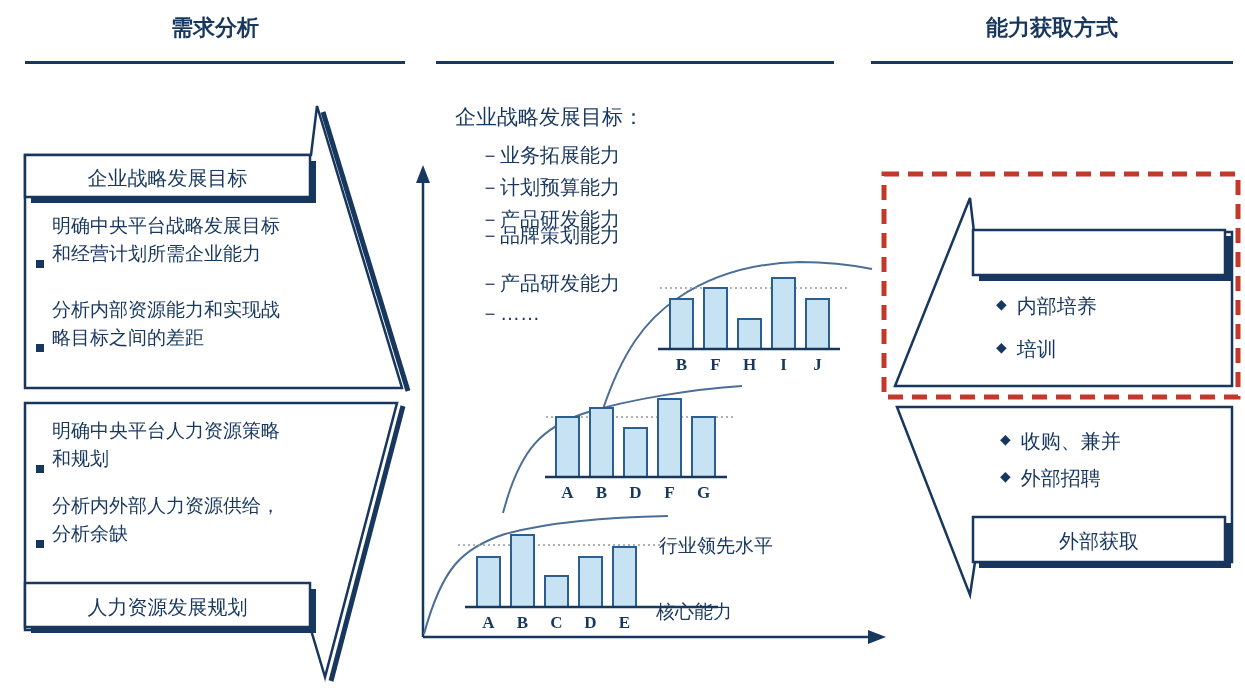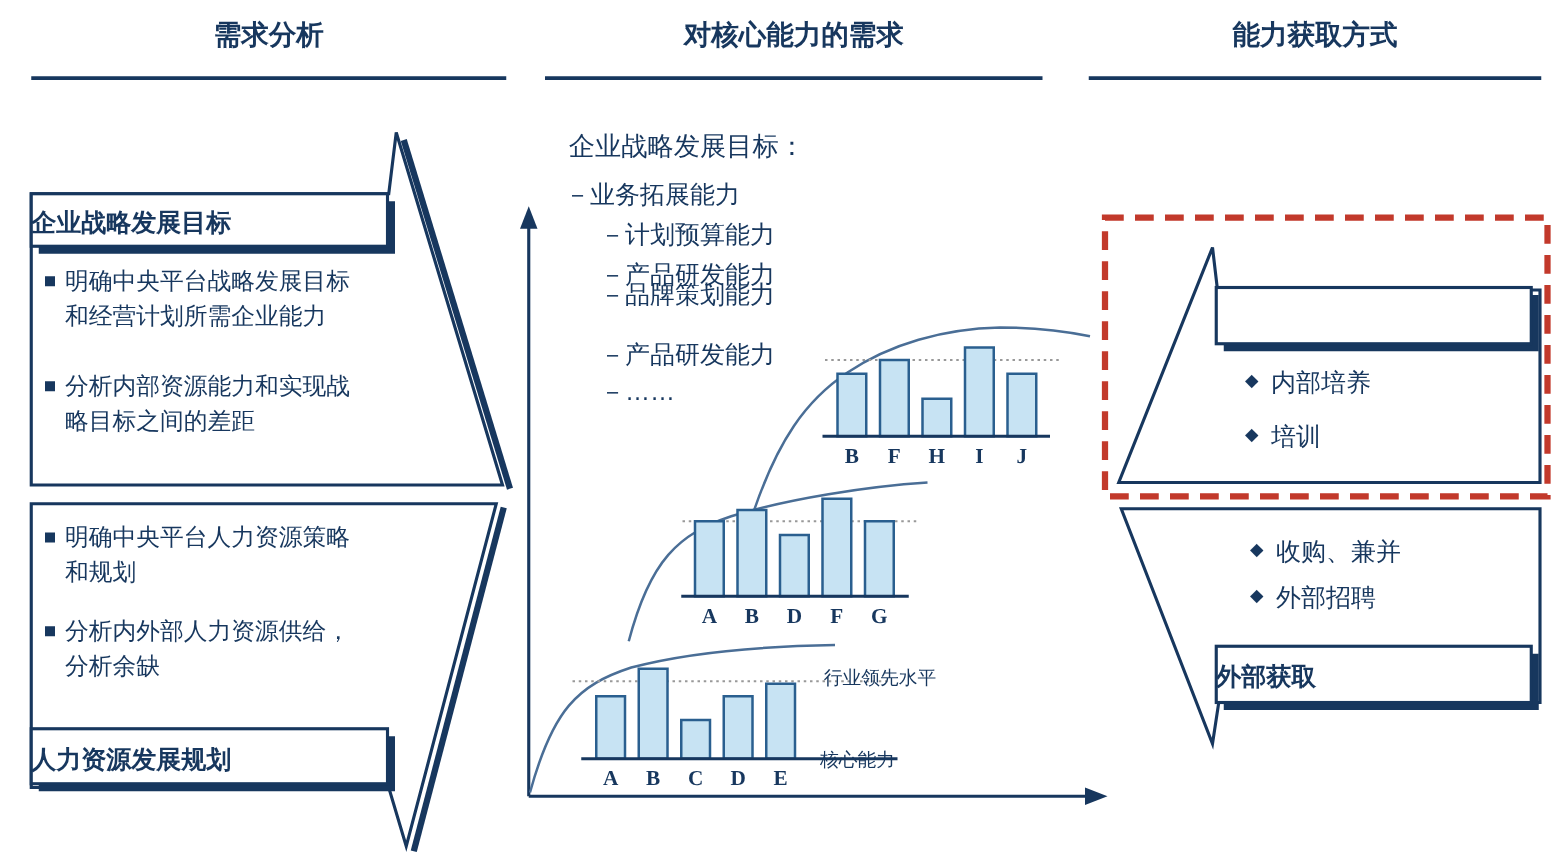--- a/index.html
+++ b/index.html
@@ -2,30 +2,30 @@
 <html><head>
 <meta charset="utf-8">
 <style>
   html,body{margin:0;padding:0;background:#fff;}
   #stage{position:relative;width:1245px;height:690px;background:#ffffff;overflow:hidden;
          font-family:"Liberation Sans", sans-serif;color:#17375e;}
   #shapes{position:absolute;left:0;top:0;width:1245px;height:690px;}
   .abs{position:absolute;}
   .col-title{font-size:22px;font-weight:bold;text-align:center;color:#17375e;}
   .underline{height:3px;background:#17375e;}
-  .box-title{font-size:20px;font-weight:bold;color:#17375e;}
-  .bullet-row{display:flex;align-items:flex-start;}
+  .box-title{font-size:20px;font-weight:normal;text-align:center;color:#17375e;}
+  .bullet-row{display:flex;align-items:flex-end;}
   .sq{width:8px;height:8px;background:#17375e;margin:9px 8px 0 0;flex:0 0 auto;}
   .bullet-text{font-size:19px;line-height:28px;width:244px;color:#17375e;}
   .cap-title{font-size:21px;color:#17375e;}
   .cap-item{font-size:20px;color:#17375e;}
   .dot-row{display:flex;align-items:flex-start;}
   .dot{font-size:14px;margin:3px 10px 0 0;color:#17375e;}
   .r-bullet{font-size:20px;color:#17375e;}
-  .axis-note{font-size:15px;color:#17375e;}
+  .axis-note{font-size:19px;color:#17375e;}
 </style>
 </head>
 <body>
 
 <div id="stage">
 
   <svg id="shapes" xmlns="http://www.w3.org/2000/svg" viewBox="0 0 1245 690">
 
     <polygon points="317,106 311,155 25,155 25,388 402,388" fill="#ffffff" stroke="#17375e" stroke-width="2.5"></polygon>
     <line x1="324,0" x2="0" y1="0" y2="0" stroke="none"></line>
@@ -99,21 +99,20 @@
           <text x="681.5" y="370" text-anchor="middle" fill="#17375e" font-size="17" font-weight="bold" font-family="&quot;Liberation Serif&quot;, serif">B</text>
           <text x="715.5" y="370" text-anchor="middle" fill="#17375e" font-size="17" font-weight="bold" font-family="&quot;Liberation Serif&quot;, serif">F</text>
           <text x="749.5" y="370" text-anchor="middle" fill="#17375e" font-size="17" font-weight="bold" font-family="&quot;Liberation Serif&quot;, serif">H</text>
           <text x="783.5" y="370" text-anchor="middle" fill="#17375e" font-size="17" font-weight="bold" font-family="&quot;Liberation Serif&quot;, serif">I</text>
           <text x="817.5" y="370" text-anchor="middle" fill="#17375e" font-size="17" font-weight="bold" font-family="&quot;Liberation Serif&quot;, serif">J</text>
         </g>
       </g>
   </svg>
 
   <div class="abs col-title" style="left:25px;top:13px;width:380px;">需求分析</div>
-  <div class="abs col-title" style="left:436px;top:13px;width:398px;">对核心能力的需求</div>
   <div class="abs col-title" style="left:871px;top:13px;width:362px;">能力获取方式</div>
   <div class="abs underline" style="left:25px;top:61px;width:380px;"></div>
   <div class="abs underline" style="left:436px;top:61px;width:398px;"></div>
   <div class="abs underline" style="left:871px;top:61px;width:362px;"></div>
 
   <div class="abs box-title" style="left:25px;top:165px;width:285px;">企业战略发展目标</div>
 
   <div class="abs bullet-row" style="left:36px;top:212px;">
     <span class="sq"></span>
     <span class="bullet-text">明确中央平台战略发展目标和经营计划所需企业能力</span>
@@ -128,21 +127,21 @@
     <span class="bullet-text">明确中央平台人力资源策略和规划</span>
   </div>
   <div class="abs bullet-row" style="left:36px;top:492px;">
     <span class="sq"></span>
     <span class="bullet-text">分析内外部人力资源供给，分析余缺</span>
   </div>
 
   <div class="abs box-title" style="left:25px;top:594px;width:285px;">人力资源发展规划</div>
 
   <div class="abs cap-title" style="left:455px;top:103px;">企业战略发展目标：</div>
-  <div class="abs cap-item" style="left:452px;top:142px;text-align:right;">－业务拓展能力</div>
+  <div class="abs cap-item" style="left:480px;top:142px;text-align:right;">－业务拓展能力</div>
   <div class="abs cap-item" style="left:480px;top:174px;">－计划预算能力</div>
   <div class="abs cap-item" style="left:480px;top:206px;">－产品研发能力</div>
   <div class="abs cap-item" style="left:480px;top:222px;">－品牌策划能力</div>
   <div class="abs cap-item" style="left:480px;top:270px;">－产品研发能力</div>
   <div class="abs cap-item" style="left:480px;top:300px;">－……</div>
 
   <div class="abs axis-note" style="left:659px;top:533px;">行业领先水平</div>
   <div class="abs axis-note" style="left:656px;top:599px;">核心能力</div>
 
   <div class="abs dot-row" style="left:996px;top:293px;">

